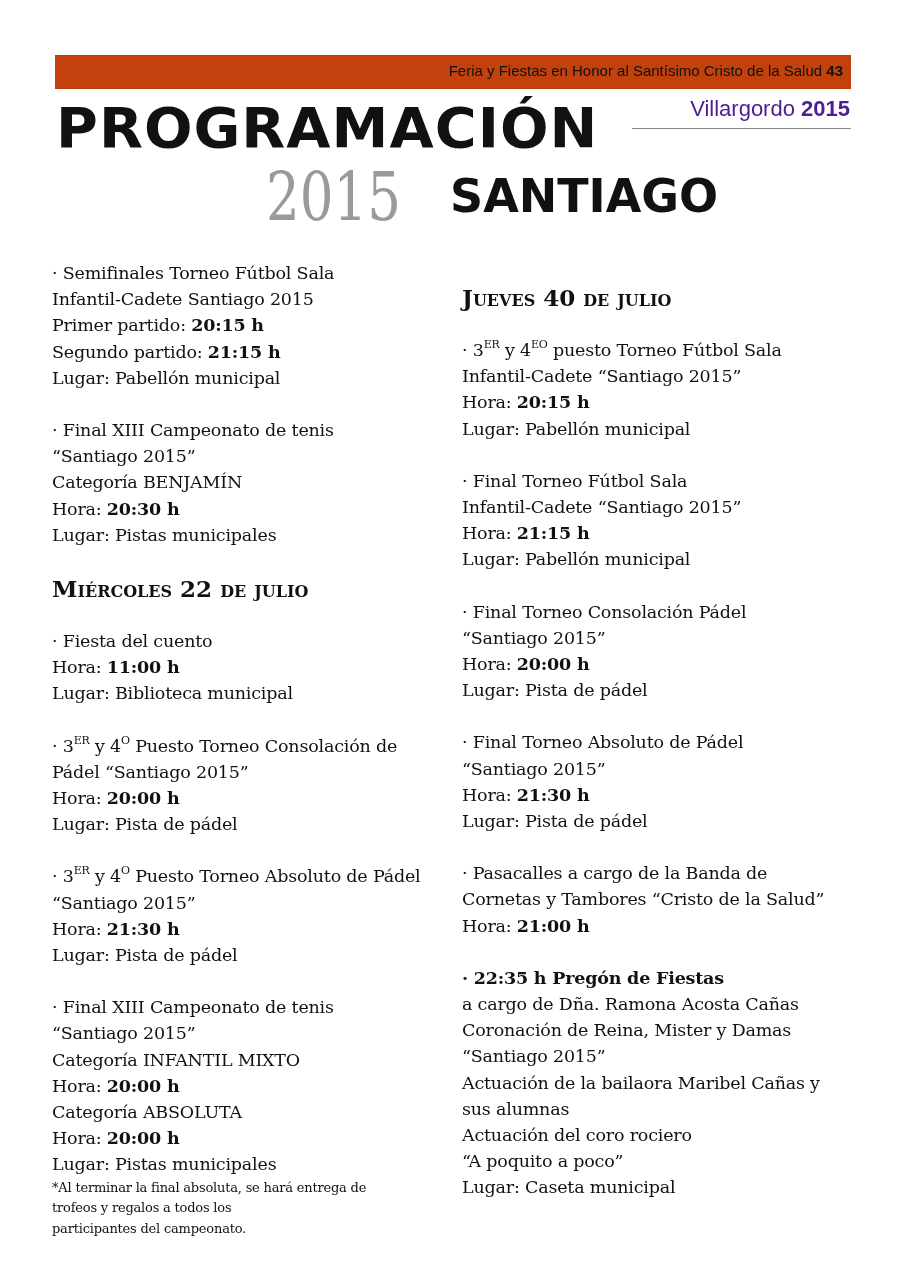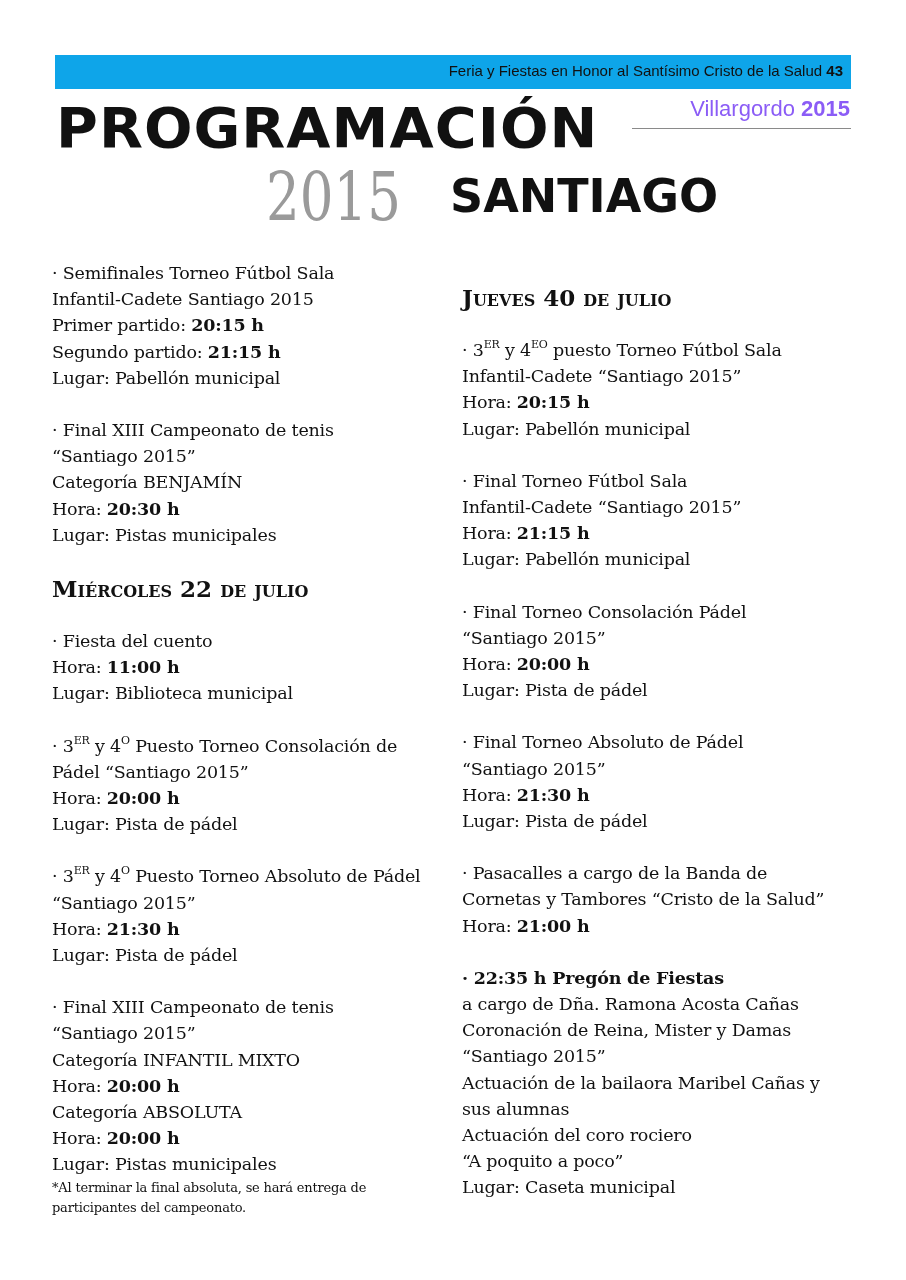--- a/index.html
+++ b/index.html
@@ -14,41 +14,41 @@
       overflow: hidden;
       font-family: "DejaVu Serif", serif;
       color: #111111;
     }
     .header-bar {
       position: absolute;
       left: 55px;
       top: 55px;
       width: 796px;
       height: 34px;
-      background: #0ea5e9;
+      background: #c2410c;
     }
     .header-bar .running-title {
       position: absolute;
       right: 8px;
       top: 7px;
       font-family: "Liberation Sans", sans-serif;
       font-size: 15px;
       color: #111;
       white-space: nowrap;
     }
     .header-bar .page-number {
       font-weight: bold;
     }
     .town-year {
       position: absolute;
       right: 56px;
       top: 96px;
       font-family: "Liberation Sans", sans-serif;
       font-size: 22px;
-      color: #8b5cf6;
+      color: #4c1d95;
       white-space: nowrap;
     }
     .town-year .year { font-weight: bold; }
     .town-rule {
       position: absolute;
       left: 632px;
       top: 128px;
       width: 219px;
       height: 1px;
       background: #8a8a8a;
@@ -176,20 +176,21 @@
   <div class="event last">
     <span class="line">· Final XIII Campeonato de tenis</span>
     <span class="line">“Santiago 2015”</span>
     <span class="line">Categoría INFANTIL MIXTO</span>
     <span class="line"><span>Hora: </span><span class="t">20:00 h</span></span>
     <span class="line">Categoría ABSOLUTA</span>
     <span class="line"><span>Hora: </span><span class="t">20:00 h</span></span>
     <span class="line">Lugar: Pistas municipales</span>
     <div class="note">
       <span class="line">*Al terminar la final absoluta, se hará entrega de</span>
+      <span class="line">trofeos y regalos a todos los</span>
       <span class="line">participantes del campeonato.</span>
     </div>
   </div>
 </div>
 
 <div class="column col-right">
   <div class="day-heading">Jueves 40 de julio</div>
 
   <div class="event">
     <span class="line"><span>· 3</span><sup>ER</sup><span> y 4</span><sup>EO</sup><span> puesto Torneo Fútbol Sala</span></span>

